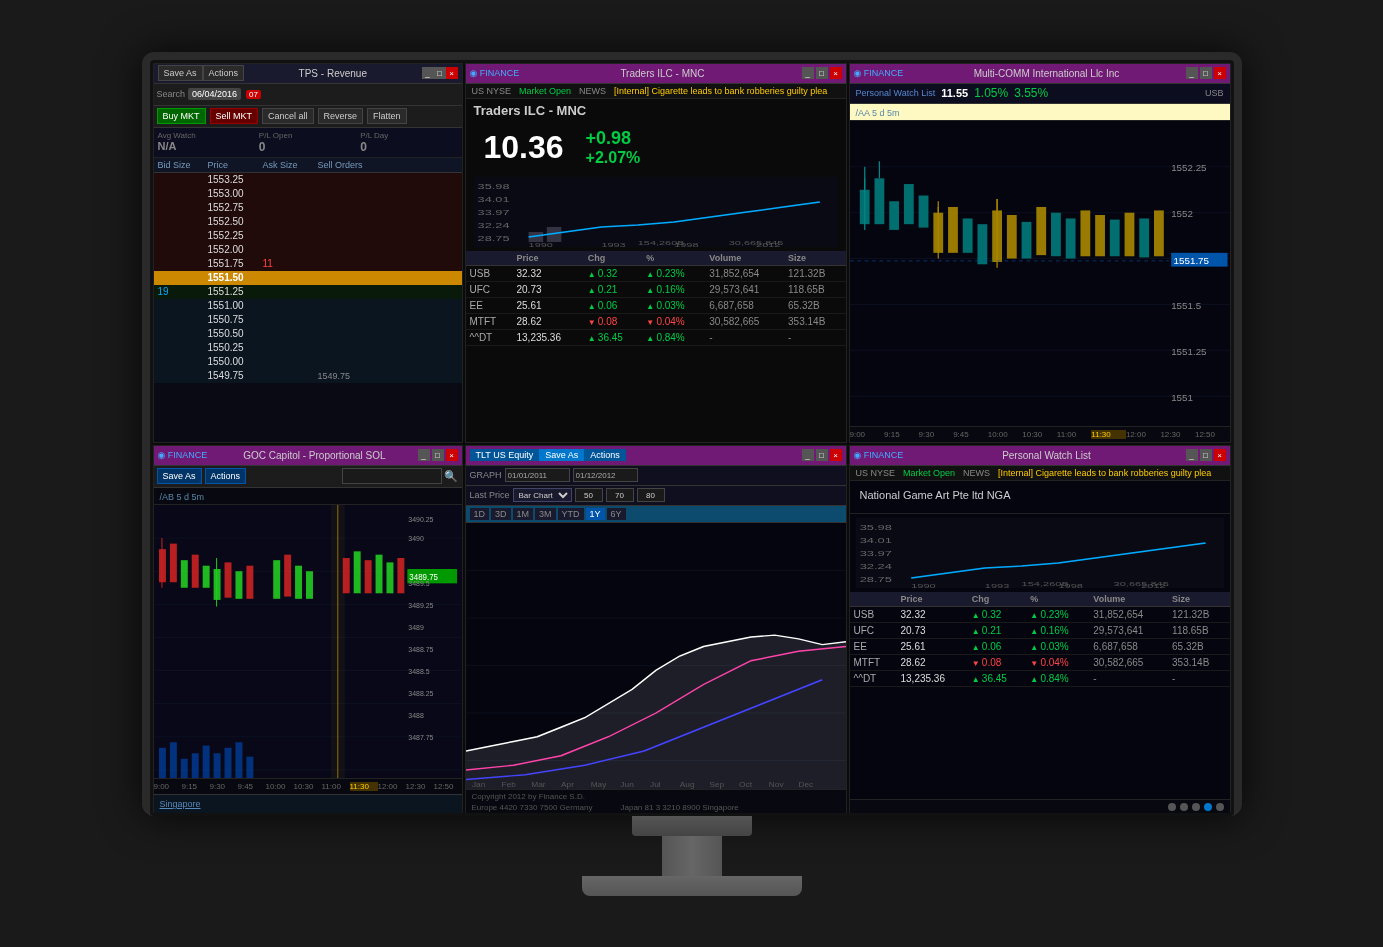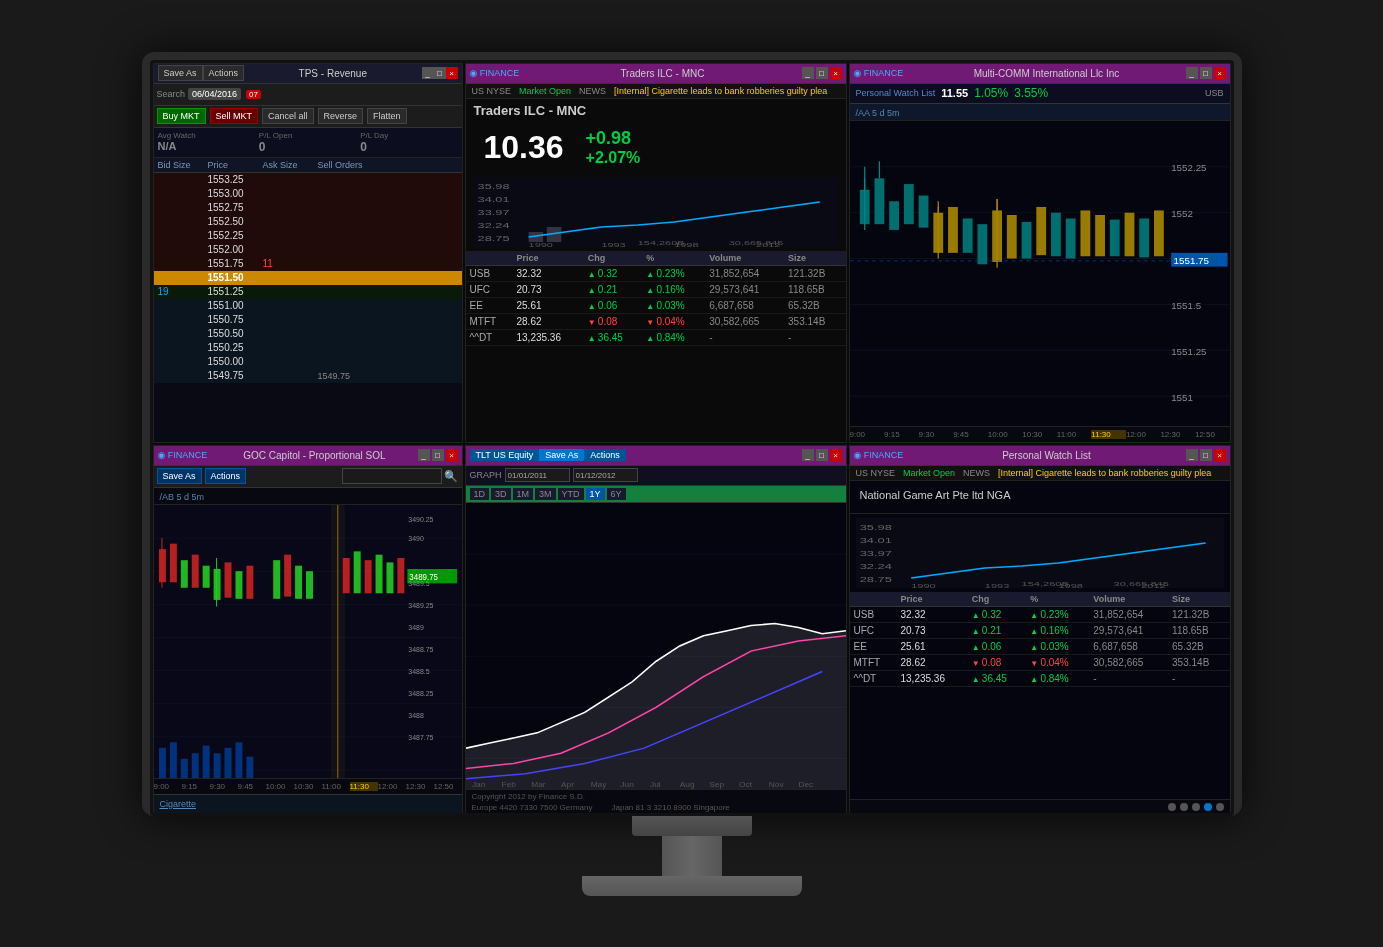--- a/index.html
+++ b/index.html
@@ -689,21 +689,21 @@
 
           <div class="panel-header-row">
             <span class="panel-header-label">Personal Watch List</span>
             <span class="panel-header-value">11.55</span>
             <span class="panel-header-pct">1.05%</span>
             <span class="panel-header-pct">3.55%</span>
             <span style="flex:1"></span>
             <span style="color:#888;font-size:9px;">USB</span>
           </div>
 
-          <div style="padding:2px 6px;background:#0f172a;border-bottom:1px solid #222;">
+          <div style="padding:2px 6px;background:#fef9c3;border-bottom:1px solid #222;">
             <span style="color:#5588aa;font-size:9px;">/AA 5 d 5m</span>
           </div>
 
           <div style="flex:1;position:relative;background:#050510;overflow:hidden;">
             <svg width="100%" height="100%" viewBox="0 0 310 280" preserveAspectRatio="none">
               <rect width="310" height="280" fill="#050510"></rect>
 
               <line x1="0" y1="40" x2="310" y2="40" stroke="#111828" stroke-width="0.5"></line>
               <line x1="0" y1="80" x2="310" y2="80" stroke="#111828" stroke-width="0.5"></line>
               <line x1="0" y1="120" x2="310" y2="120" stroke="#111828" stroke-width="0.5"></line>
@@ -871,21 +871,21 @@
               <span class="time-label">10:00</span>
               <span class="time-label">10:30</span>
               <span class="time-label">11:00</span>
               <span class="time-label current">11:30</span>
               <span class="time-label">12:00</span>
               <span class="time-label">12:30</span>
               <span class="time-label">12:50</span>
             </div>
 
             <div style="position:absolute;bottom:0;left:0;right:0;height:20px;background:#0a1520;border-top:1px solid #333;display:flex;align-items:center;padding:0 6px;">
-              <span class="supplement-text">Cigarette</span>
+              <span class="supplement-text">Singapore</span>
             </div>
           </div>
         </div>
 
         <div class="panel panel-tlt" style="display:flex;flex-direction:column;">
 
           <div class="panel-titlebar panel-titlebar-dark">
             <span class="tlt-tab">TLT US Equity</span>
             <span class="tlt-tab active">Save As</span>
             <span class="tlt-tab">Actions</span>
@@ -895,22 +895,31 @@
               <span class="win-btn">□</span>
               <span class="win-btn close">×</span>
             </div>
           </div>
 
           <div class="graph-toolbar">
             <span class="graph-label">GRAPH</span>
             <input class="graph-input" type="text" value="01/01/2011" style="">
             <input class="graph-input" type="text" value="01/12/2012" style="">
           </div>
-
-          <div style="background:#15803d;display:flex;padding:2px 4px;gap:2px;border-bottom:1px solid #333;">
+          <div class="graph-toolbar">
+            <span class="graph-label">Last Price</span>
+            <select class="graph-select">
+              <option>Bar Chart</option>
+            </select>
+            <input class="num-input" type="text" value="50" style="">
+            <input class="num-input" type="text" value="70" style="">
+            <input class="num-input" type="text" value="80" style="">
+          </div>
+
+          <div style="background:#0c4a6e;display:flex;padding:2px 4px;gap:2px;border-bottom:1px solid #333;">
             <span class="period-tab">1D</span>
             <span class="period-tab">3D</span>
             <span class="period-tab">1M</span>
             <span class="period-tab">3M</span>
             <span class="period-tab">YTD</span>
             <span class="period-tab active">1Y</span>
             <span class="period-tab">6Y</span>
           </div>
 
           <div style="flex:1;position:relative;background:#050510;overflow:hidden;">
@@ -948,21 +957,21 @@
               <text x="180" y="278" fill="#555" font-size="7">Aug</text>
               <text x="205" y="278" fill="#555" font-size="7">Sep</text>
               <text x="230" y="278" fill="#555" font-size="7">Oct</text>
               <text x="255" y="278" fill="#555" font-size="7">Nov</text>
               <text x="280" y="278" fill="#555" font-size="7">Dec</text>
             </svg>
           </div>
 
           <div class="copyright-bar" style="flex-direction:column;gap:2px;">
             <span>Copyright 2012 by Finance S.D.</span>
-            <div style="display:flex;gap:19px;text-align:right;">
+            <div style="display:flex;gap:28px;text-align:right;">
               <span>Europe 4420 7330 7500    Germany</span>
               <span>Japan 81 3 3210 8900    Singapore</span>
             </div>
           </div>
         </div>
 
         <div class="panel panel-watchlist" style="display:flex;flex-direction:column;">
           <div class="panel-titlebar panel-titlebar-dark">
             <span class="finance-icon">◉ FINANCE</span>
             <span class="title-text">Personal Watch List</span>

